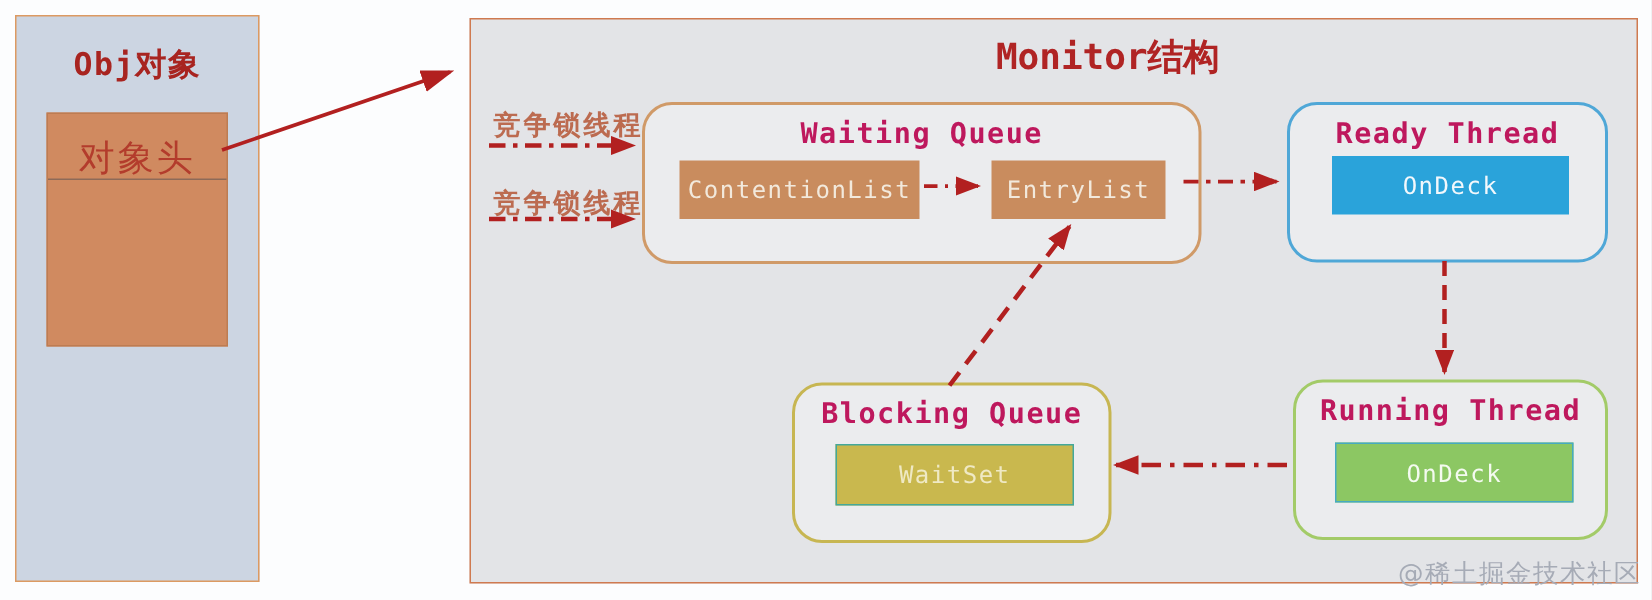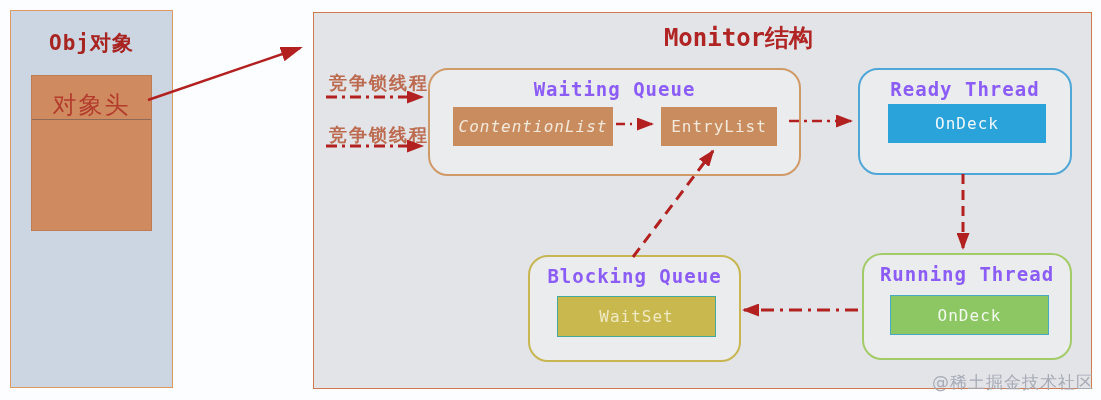--- a/index.html
+++ b/index.html
@@ -48,32 +48,32 @@
   }
   .contend-label-1{left:329px;top:71px;}
   .contend-label-2{left:329px;top:123px;}
 
   
   .group{
     border-radius:20px;background:#ebecee;
   }
   .group-title{
     left:0;top:8px;width:100%;text-align:center;
-    color:#8b5cf6;font-size:19px;font-weight:bold;letter-spacing:1px;white-space:nowrap;
+    color:#be185d;font-size:19px;font-weight:bold;letter-spacing:1px;white-space:nowrap;
   }
   .waiting-queue{left:428px;top:68px;width:369px;height:104px;border:2px solid #d09a68;}
   .ready-thread {left:858px;top:68px;width:210px;height:103px;border:2px solid #4fa7d7;}
   .blocking-queue{left:528px;top:255px;width:209px;height:103px;border:2px solid #c7b652;}
   .running-thread{left:862px;top:253px;width:206px;height:103px;border:2px solid #a3cb68;}
 
   .inner-label{
     display:flex;align-items:center;justify-content:center;
     font-size:16px;letter-spacing:1px;white-space:nowrap;
   }
-  .contention-box{left:23px;top:37px;width:160px;height:39px;background:#c98c5e;color:#f2e9dc;font-style:italic;}
+  .contention-box{left:23px;top:37px;width:160px;height:39px;background:#c98c5e;color:#f2e9dc;}
   .entry-box{left:231px;top:37px;width:116px;height:39px;background:#c98c5e;color:#f2e9dc;}
   .ondeck-box{left:28px;top:34px;width:158px;height:39px;background:#2aa3da;color:#f2f8fc;}
   .waitset-box{left:27px;top:39px;width:157px;height:39px;background:#c9b84e;border:1px solid #44a89a;color:#efe9c4;}
   .owner-box{left:26px;top:40px;width:157px;height:38px;background:#8cc763;border:1px solid #46aac2;color:#f4faf0;}
 
   .watermark{
     left:932px;top:371px;color:#a6abb6;font-size:17px;letter-spacing:1px;white-space:nowrap;
     font-family:"DejaVu Sans","Liberation Sans",sans-serif;
   }
 

